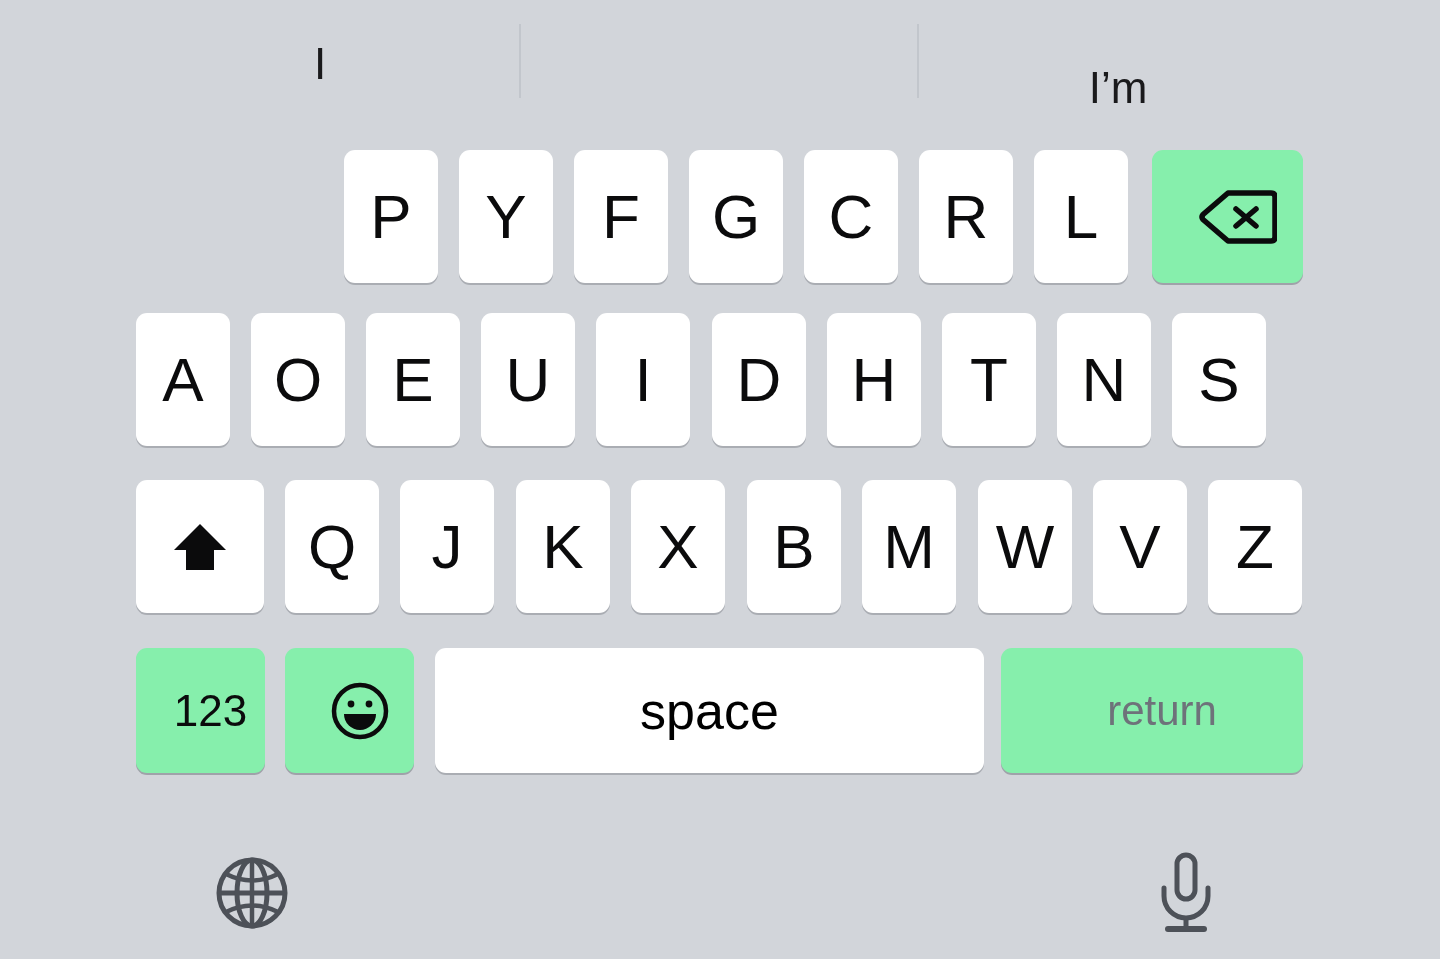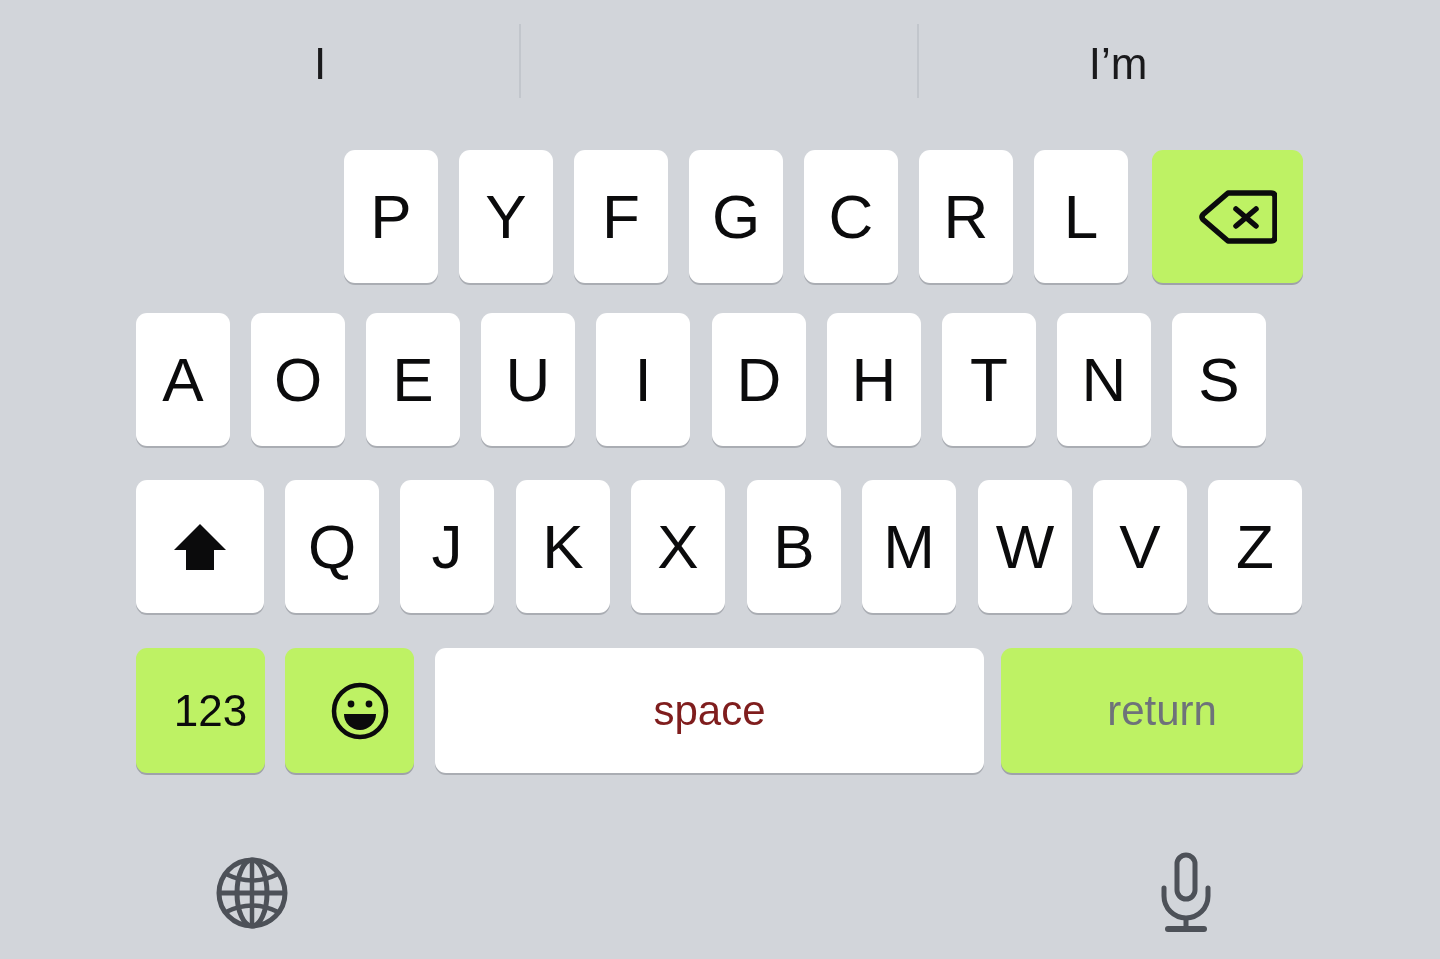--- a/index.html
+++ b/index.html
@@ -30,21 +30,21 @@
     height: 56px;
     line-height: 56px;
     text-align: center;
     font-size: 44px;
     color: #1a1a1c;
     font-weight: 400;
     white-space: nowrap;
   }
   .suggestion.s0 { left: 122px;  width: 396px; }
   .suggestion.s1 { left: 521px;  width: 396px; }
-  .suggestion.s2 { left: 920px;  width: 396px; }
+  .suggestion.s2 { left: 920px;  width: 396px; margin-top: 24px; }
 
   .suggestion-divider {
     position: absolute;
     top: 24px;
     width: 2px;
     height: 74px;
     background: #c2c6cc;
   }
   .suggestion-divider.d0 { left: 519px; }
   .suggestion-divider.d1 { left: 917px; }
@@ -55,37 +55,37 @@
     border-radius: 11px;
     background: #ffffff;
     box-shadow: 0 2px 0 rgba(136,140,148,0.55);
     display: flex;
     align-items: center;
     justify-content: center;
     box-sizing: border-box;
     user-select: none;
   }
   .key.gray {
-    background: #bef264;
+    background: #86efac;
     box-shadow: 0 2px 0 rgba(125,129,137,0.6);
     padding-left: 20px;
   }
   .key .glyph {
     font-size: 62px;
     line-height: 1;
     color: #0b0b0c;
     font-weight: 400;
     letter-spacing: 0;
   }
   .key.special .glyph {
     font-size: 44px;
   }
   .key.space .glyph {
-    font-size: 42px;
-    color: #7f1d1d;
+    font-size: 52px;
+    color: #000000;
   }
   .key.return .glyph {
     font-size: 42px;
     color: #6e727a;
   }
 
   
   .shift-arrow {
     width: 62px;
     height: 62px;

